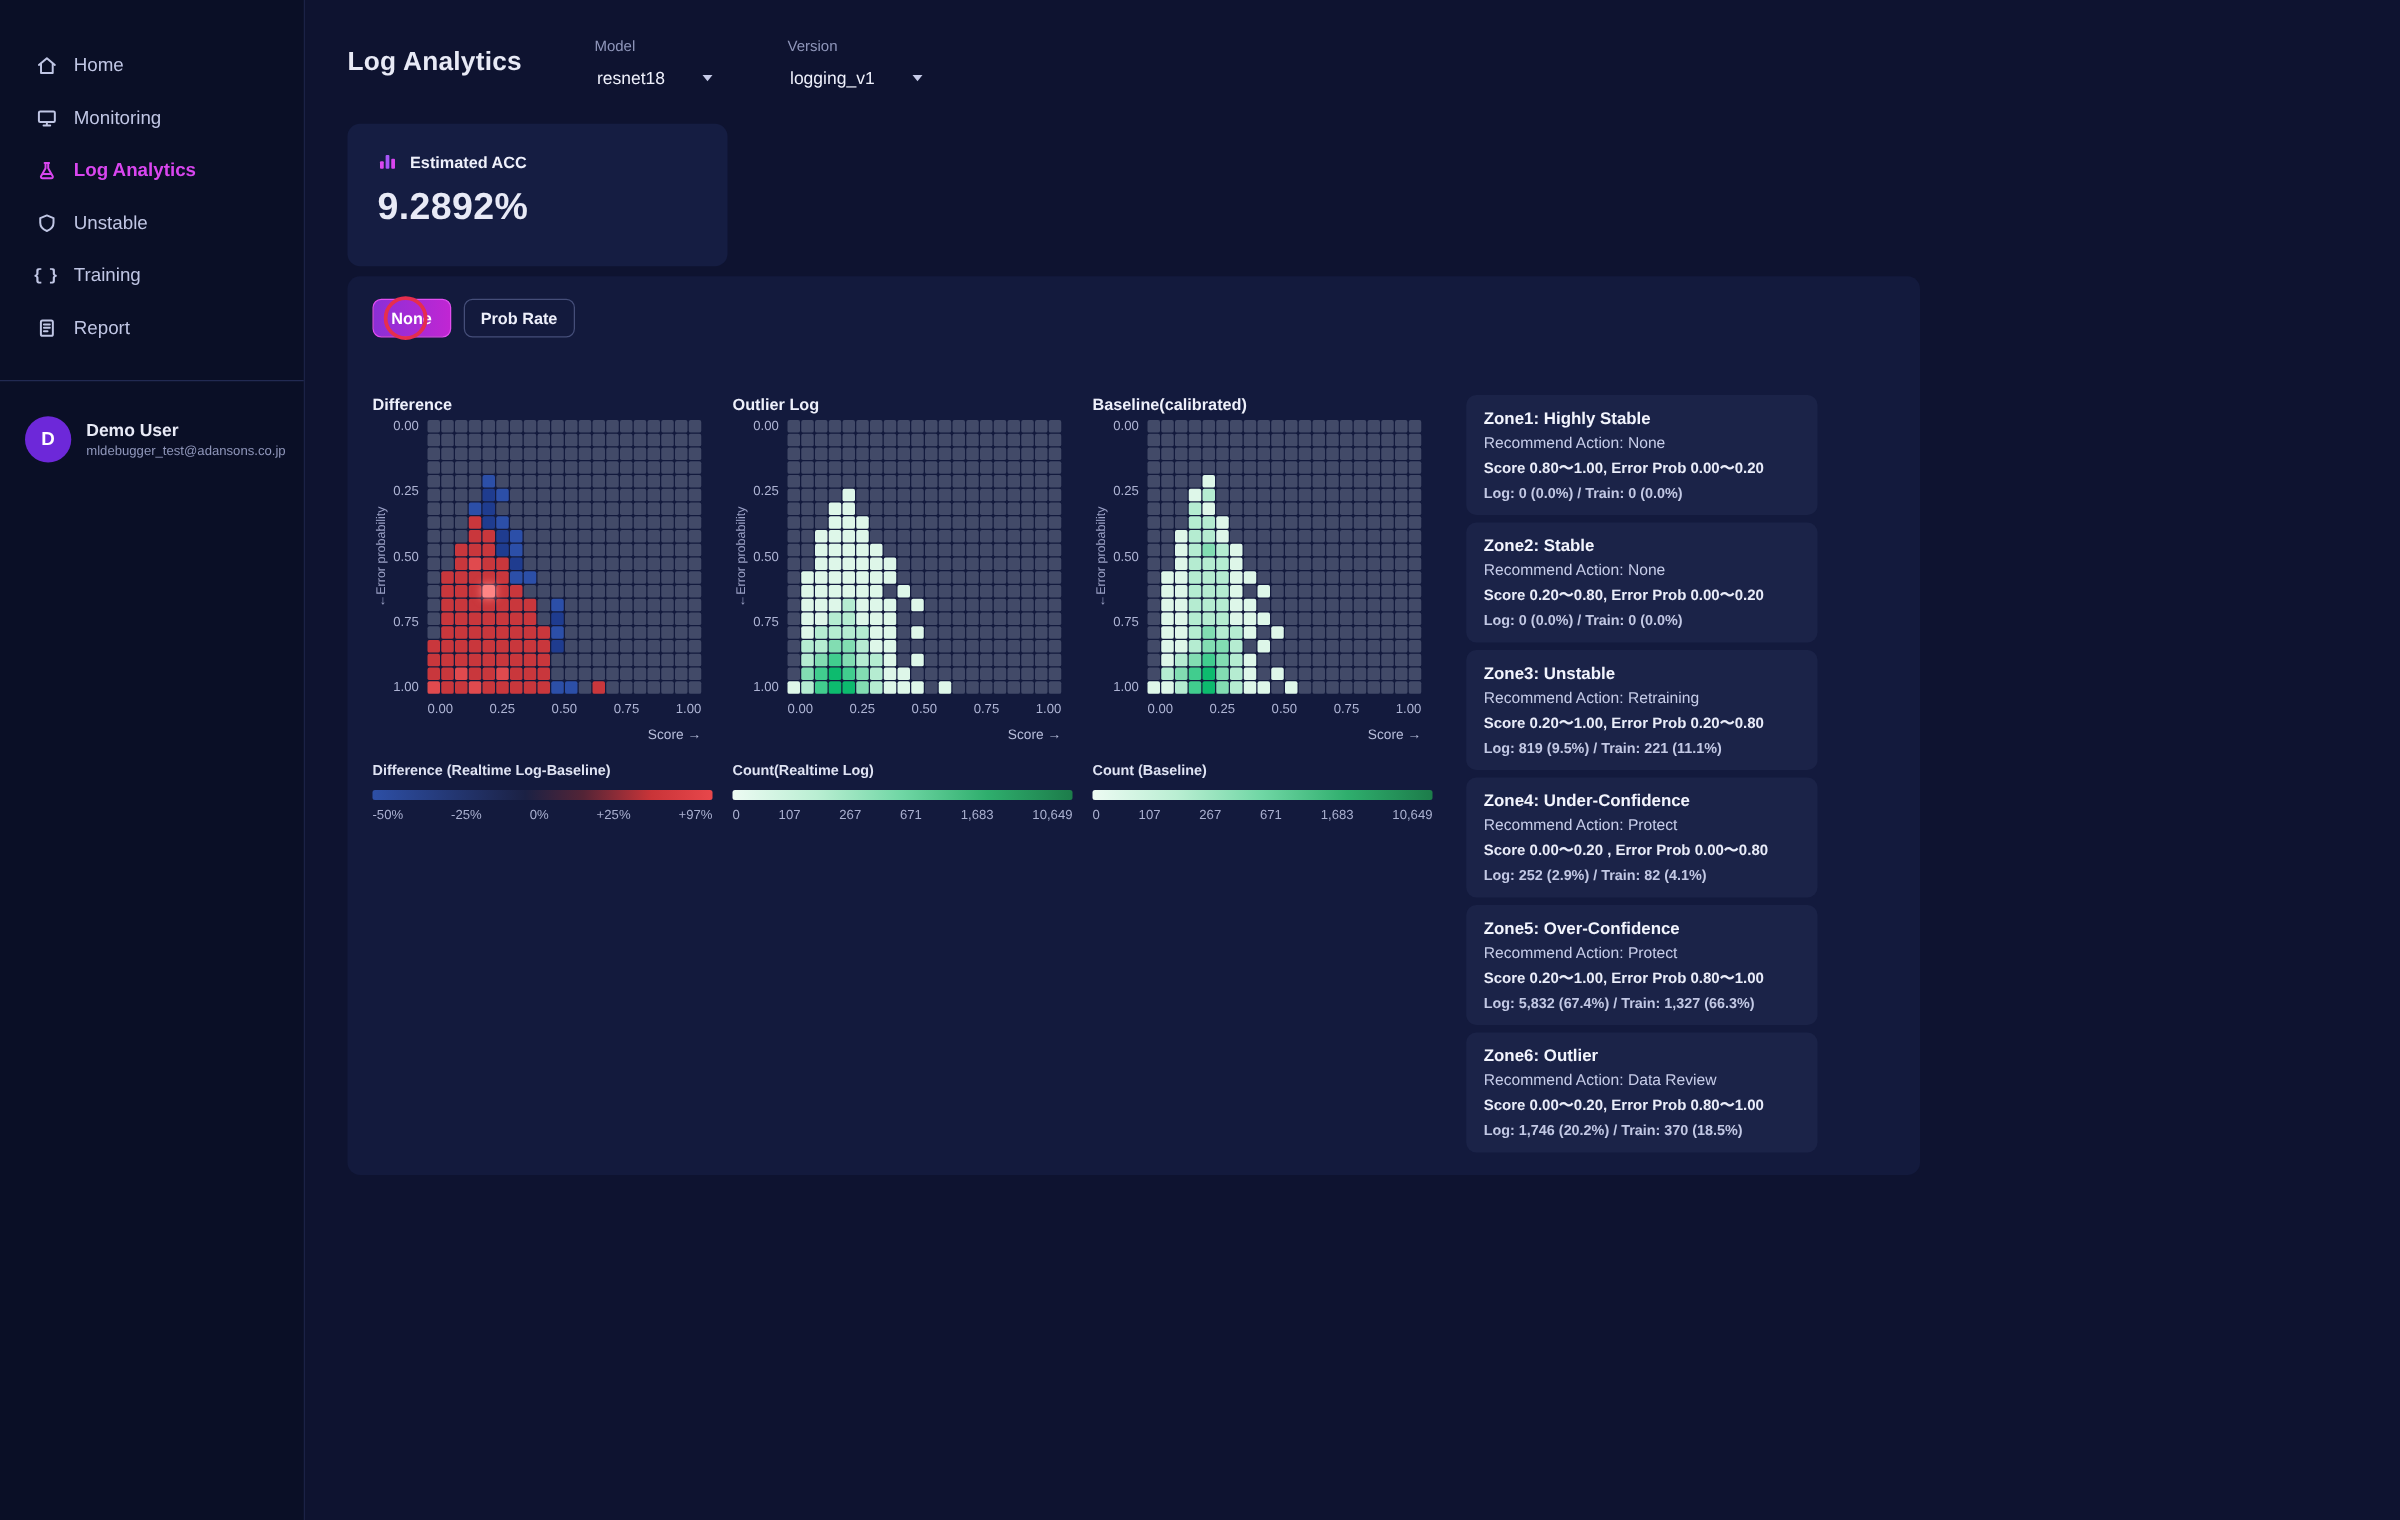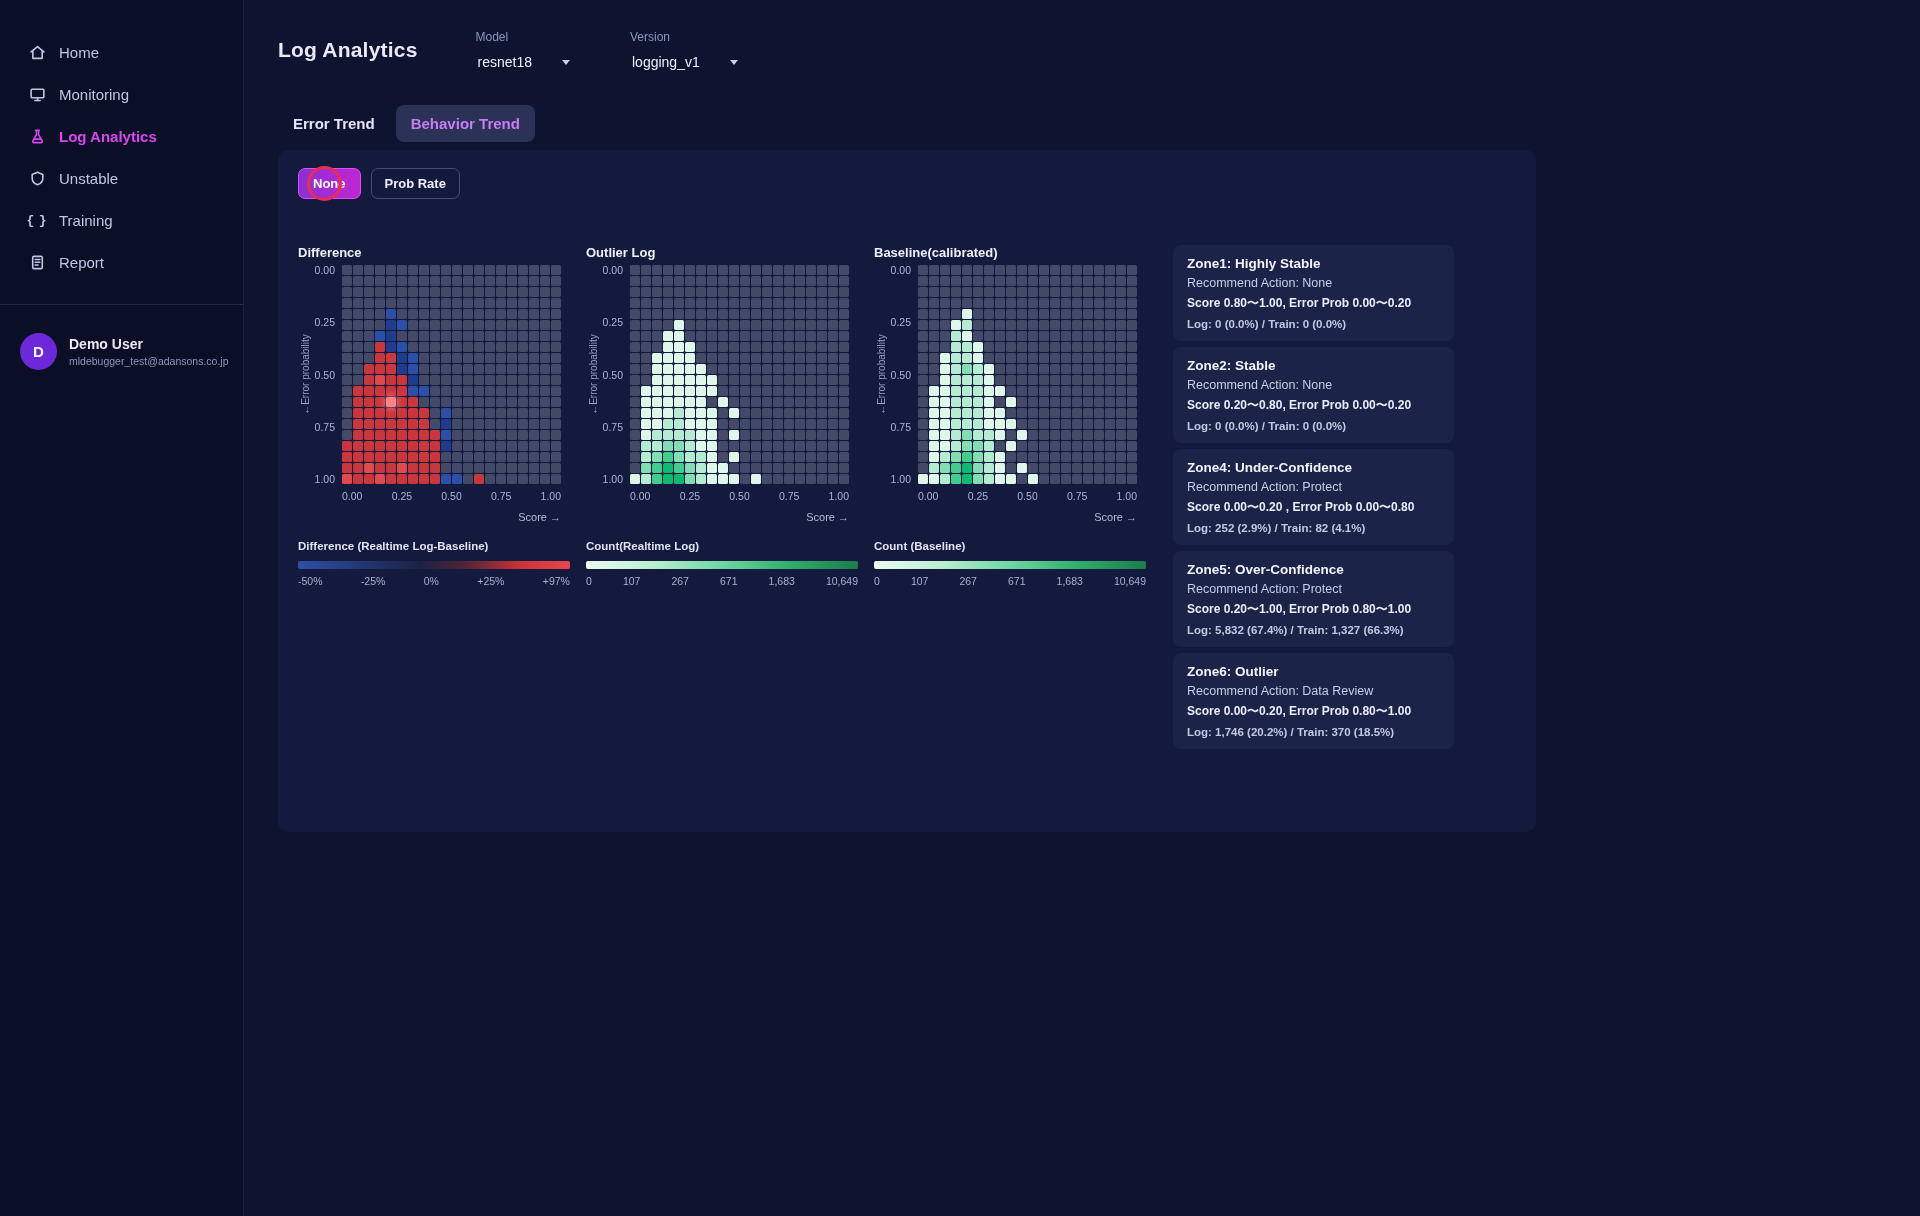--- a/index.html
+++ b/index.html
@@ -171,25 +171,34 @@
 
       <div class="select-group">
         <span class="select-label">Version</span>
         <div class="select-box">
           <span>logging_v1</span>
           <span class="caret"></span>
         </div>
       </div>
     </div>
 
-
-    <div class="tabs">
-      <div class="tab">Error Trend</div>
-      <div class="tab active">Behavior Trend</div>
+    <div class="acc-card">
+      <div class="acc-head">
+        <span style="display:flex;">
+          <svg viewBox="0 0 16 16" width="16" height="16">
+            <rect x="2" y="8" width="3" height="6" rx="0.8" fill="#d946ef"></rect>
+            <rect x="6.5" y="3" width="3" height="11" rx="0.8" fill="#a855f7"></rect>
+            <rect x="11" y="6" width="3" height="8" rx="0.8" fill="#d946ef"></rect>
+          </svg>
+        </span>
+        <span>Estimated ACC</span>
+      </div>
+      <div class="acc-value">9.2892%</div>
     </div>
+
 
     <section class="panel">
 
       <div class="toolbar">
         <button class="btn-count">
           <span>None</span>
           <span class="click-ring"></span>
         </button>
         <button class="btn-outline">
           <span>Prob Rate</span>
@@ -1523,20 +1532,26 @@
               <div class="zone-range">Score 0.80〜1.00, Error Prob 0.00〜0.20</div>
               <div class="zone-stats">Log: 0 (0.0%) / Train: 0 (0.0%)</div>
             </div>
             <div class="zone-card">
               <div class="zone-title">Zone2: Stable</div>
               <div class="zone-action">Recommend Action: None</div>
               <div class="zone-range">Score 0.20〜0.80, Error Prob 0.00〜0.20</div>
               <div class="zone-stats">Log: 0 (0.0%) / Train: 0 (0.0%)</div>
             </div>
             <div class="zone-card">
+              <div class="zone-title">Zone3: Unstable</div>
+              <div class="zone-action">Recommend Action: Retraining</div>
+              <div class="zone-range">Score 0.20〜1.00, Error Prob 0.20〜0.80</div>
+              <div class="zone-stats">Log: 819 (9.5%) / Train: 221 (11.1%)</div>
+            </div>
+            <div class="zone-card">
               <div class="zone-title">Zone4: Under-Confidence</div>
               <div class="zone-action">Recommend Action: Protect</div>
               <div class="zone-range">Score 0.00〜0.20 , Error Prob 0.00〜0.80</div>
               <div class="zone-stats">Log: 252 (2.9%) / Train: 82 (4.1%)</div>
             </div>
             <div class="zone-card">
               <div class="zone-title">Zone5: Over-Confidence</div>
               <div class="zone-action">Recommend Action: Protect</div>
               <div class="zone-range">Score 0.20〜1.00, Error Prob 0.80〜1.00</div>
               <div class="zone-stats">Log: 5,832 (67.4%) / Train: 1,327 (66.3%)</div>

